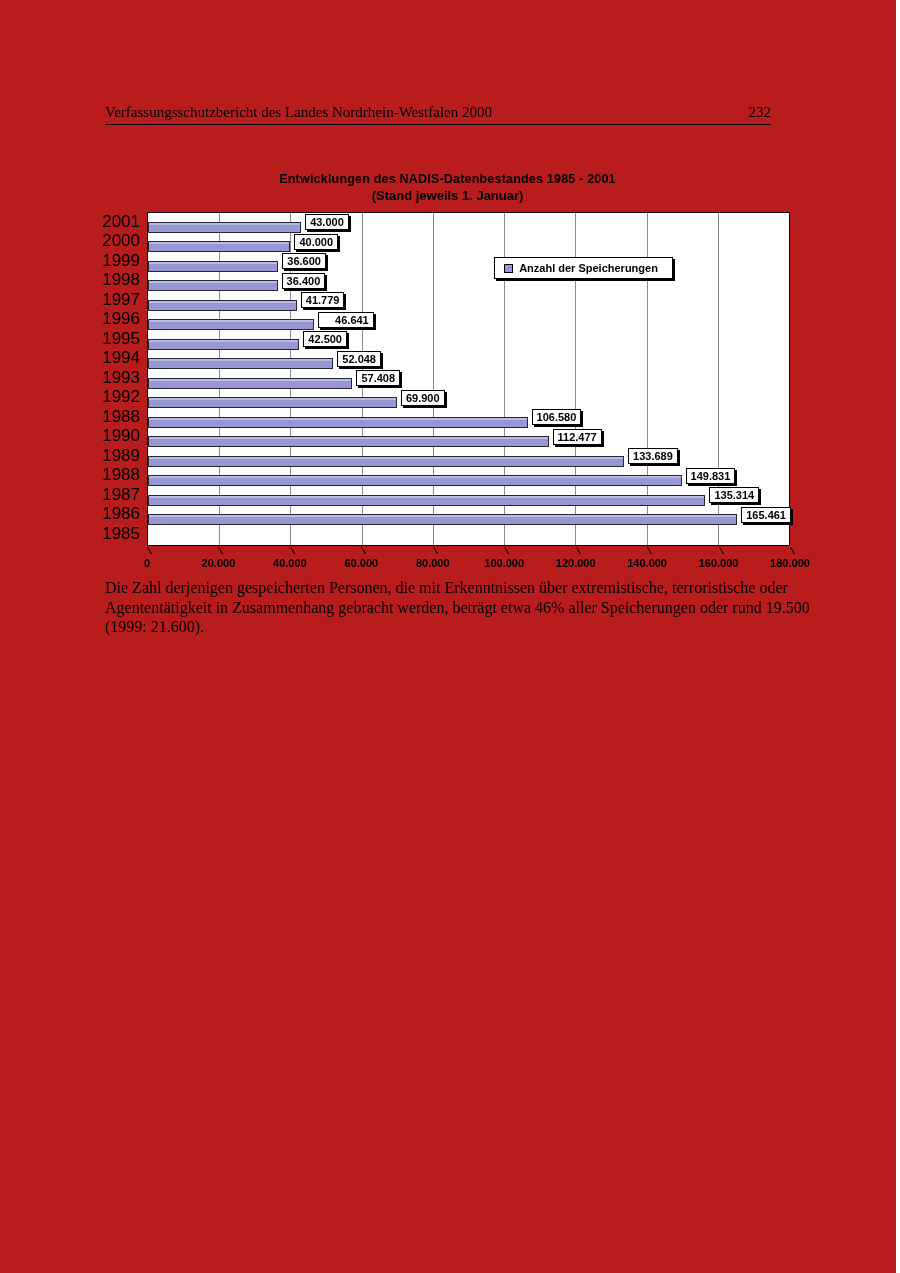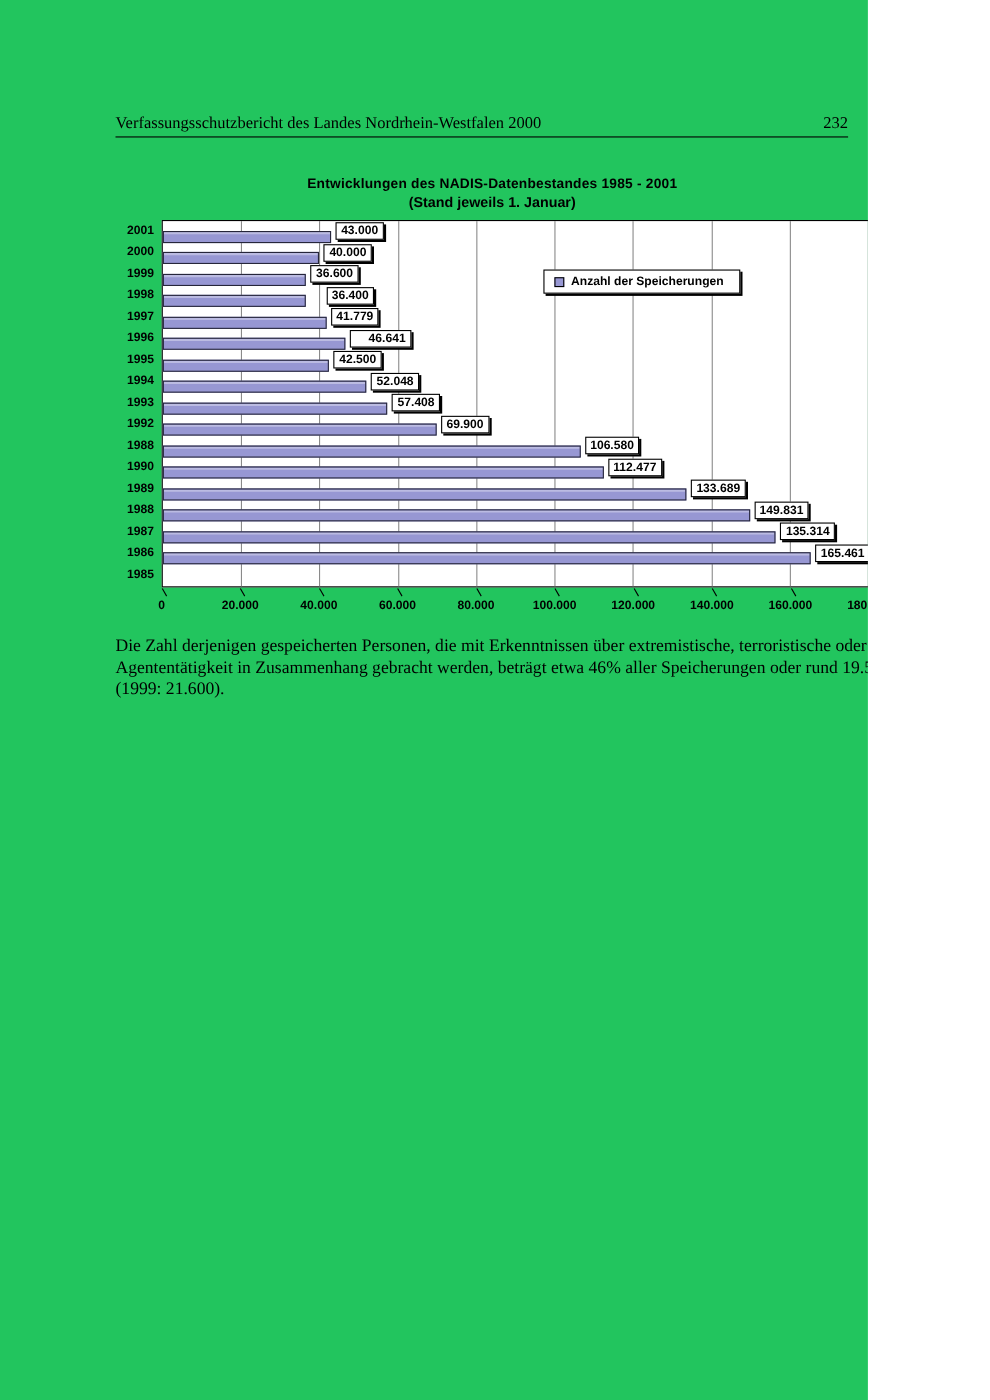--- a/index.html
+++ b/index.html
@@ -1,20 +1,20 @@
 <!DOCTYPE html>
 <html><head>
 <meta charset="utf-8">
 <style>
   html, body { margin: 0; padding: 0; background: #ffffff; }
   .page {
     position: relative;
-    width: 789px;
+    width: 896px;
     height: 1273px;
-    background: #22c55e;
+    background: #b91c1c;
     font-family: "Liberation Serif", serif;
     overflow: hidden;
   }
 
   
   .header {
     position: absolute;
     top: 104px;
     left: 105px;
     width: 666px;
@@ -23,21 +23,21 @@
     align-items: baseline;
     border-bottom: 1px solid #000;
     padding-bottom: 3px;
     font-size: 15px;
     color: #000;
   }
 
   
   .chart {
     position: absolute;
-    top: 160px;
+    top: 172px;
     left: 105px;
     width: 685px;
     font-family: "Liberation Sans", sans-serif;
     color: #000;
   }
   .chart-title {
     text-align: center;
     font-weight: bold;
     font-size: 12.5px;
     letter-spacing: 0.2px;
@@ -50,22 +50,22 @@
   }
   .chart-body { display: flex; margin-top: 9px; }
 
   .ylabels { width: 42px; display: flex; flex-direction: column; }
   .ylabel {
     height: 19.5px;
     display: flex;
     align-items: center;
     justify-content: flex-end;
     padding-right: 7px;
-    font-weight: bold;
-    font-size: 11px;
+    font-weight: normal;
+    font-size: 17px;
   }
 
   .plot-area {
     position: relative;
     flex: 1;
     height: calc(19.5px * 17);
     border: 1px solid #000;
     background: #fff;
   }
   .gridline {
@@ -216,21 +216,21 @@
           <div class="row">
             <div class="bar" style="width: 22.2222%; background: rgb(151, 151, 211);"></div>
             <div class="value-label" style="left: calc(22.2222% + 4px);">40.000</div>
           </div>
           <div class="row">
             <div class="bar" style="width: 20.3333%; background: rgb(151, 151, 211);"></div>
             <div class="value-label" style="left: calc(20.3333% + 4px);">36.600</div>
           </div>
           <div class="row">
             <div class="bar" style="width: 20.2222%; background: rgb(151, 151, 211);"></div>
-            <div class="value-label" style="left: calc(20.2222% + 4px); margin-left: 15px;">36.400</div>
+            <div class="value-label" style="left: calc(20.2222% + 4px);">36.400</div>
           </div>
           <div class="row">
             <div class="bar" style="width: 23.2106%; background: rgb(151, 151, 211);"></div>
             <div class="value-label" style="left: calc(23.2106% + 4px);">41.779</div>
           </div>
           <div class="row">
             <div class="bar" style="width: 25.9117%; background: rgb(151, 151, 211);"></div>
             <div class="value-label" style="left: calc(25.9117% + 4px); padding-left: 16px;">46.641</div>
           </div>
           <div class="row">

